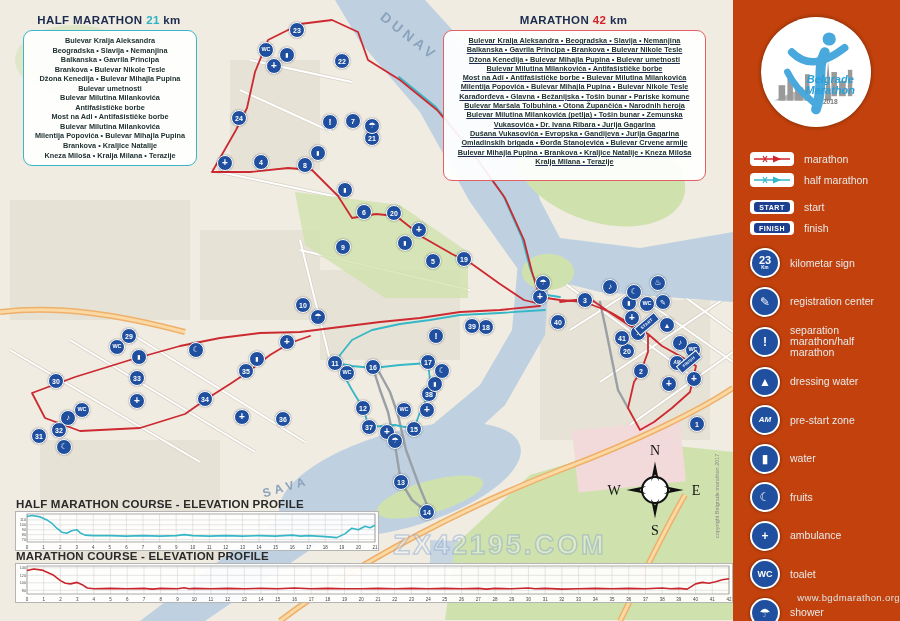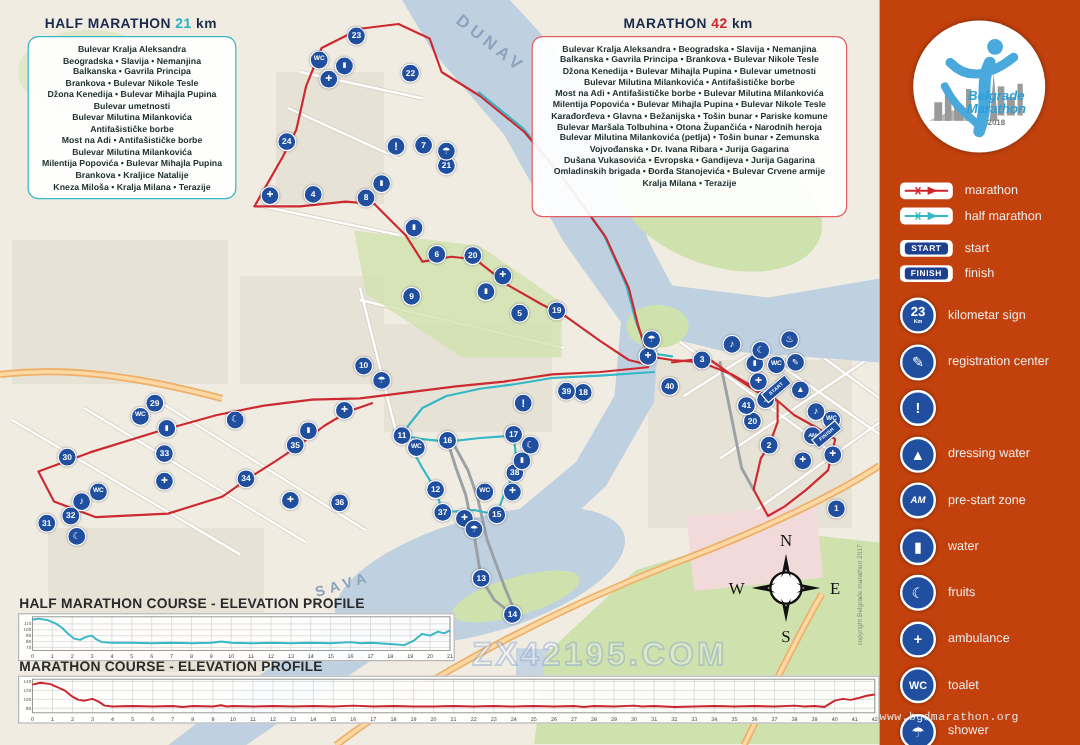--- a/index.html
+++ b/index.html
@@ -10,21 +10,21 @@
   .river-label{position:absolute;color:#8ba3bd;font-weight:bold;letter-spacing:4px;
                font-family:"Liberation Sans",sans-serif;}
   #dunav-label{left:375px;top:28px;font-size:14px;transform:rotate(38deg);}
   #sava-label{left:262px;top:480px;font-size:12px;transform:rotate(-16deg);}
   #map-copyright{position:absolute;left:714px;top:538px;font-size:5.5px;color:#888;
                  transform:rotate(-90deg);transform-origin:left top;white-space:nowrap;}
   
   .routes-box{position:absolute;background:rgba(255,255,255,.92);border-radius:9px;
               text-align:center;color:#1c2b50;}
   #half-box{left:23px;top:30px;width:172px;height:134px;border:1.6px solid #3cb6c6;}
-  #marathon-box{left:443px;top:30px;width:261px;height:149px;border:1.6px solid #e26063;}
+  #marathon-box{left:443px;top:30px;width:261px;height:149px;border:1.6px solid #e26063;text-decoration:underline;}
   .routes-title{position:absolute;font-weight:bold;font-size:11.5px;color:#1b2b4e;
                 text-align:center;letter-spacing:.4px;}
   #half-title{left:23px;top:14px;width:172px;}
   #marathon-title{left:443px;top:14px;width:261px;}
   .km-cyan{color:#2ab3c4;} .km-red{color:#d2232a;}
   .routes-lines{padding-top:5px;font-size:7.3px;line-height:9.55px;font-weight:bold;color:#233;}
   #marathon-box .routes-lines{line-height:9.3px;}
   
   .mk{position:absolute;width:14px;height:14px;margin:-8px 0 0 -8px;border-radius:50%;
       background:#1f4f9e;border:1.5px solid #fff;box-shadow:0 0 2px rgba(0,0,40,.45);
@@ -66,22 +66,22 @@
   .badge .inner{background:#1d3f8f;color:#fff;font-size:7px;font-weight:bold;
                 border-radius:3px;padding:1.5px 5px;letter-spacing:.5px;}
   .leg-icon{width:26px;height:26px;border-radius:50%;background:#1f4f9e;flex:0 0 auto;
             border:2.5px solid #fff;box-shadow:0 0 3px rgba(0,0,0,.5);color:#fff;
             display:flex;flex-direction:column;align-items:center;justify-content:center;
             font-weight:bold;line-height:1;}
   .leg-icon .g{font-size:12px;} .leg-icon .sub{font-size:4.5px;}
   .leg-icon.i-km .g{font-size:11px;} .leg-icon.i-wc .g{font-size:9px;}
   .leg-icon.i-prestart .g{font-size:8px;font-style:italic;}
   .gap{height:6px;}
-  #website{position:absolute;left:0;top:592px;width:167px;text-align:left;
-           color:#dfe3e3;font-size:9.5px;letter-spacing:.4px;font-family:Liberation Mono, monospace;}
+  #website{position:absolute;left:0;top:592px;width:167px;text-align:right;
+           color:#dfe3e3;font-size:9.5px;letter-spacing:.4px;}
 </style>
 </head>
 <body>
 
 <div id="stage">
 
   <svg id="map-svg" width="733" height="621" viewBox="0 0 733 621">
     <rect x="0" y="0" width="733" height="621" fill="#f0ece2"></rect>
 
     <g fill="#e7e2d6">
@@ -316,23 +316,24 @@
     <div class="routes-lines" id="marathon-lines">
         <div>Bulevar Kralja Aleksandra • Beogradska • Slavija • Nemanjina</div>
         <div>Balkanska • Gavrila Principa • Brankova • Bulevar Nikole Tesle</div>
         <div>Džona Kenedija • Bulevar Mihajla Pupina • Bulevar umetnosti</div>
         <div>Bulevar Milutina Milankovića • Antifašističke borbe</div>
         <div>Most na Adi • Antifašističke borbe • Bulevar Milutina Milankovića</div>
         <div>Milentija Popovića • Bulevar Mihajla Pupina • Bulevar Nikole Tesle</div>
         <div>Karađorđeva • Glavna • Bežanijska • Tošin bunar • Pariske komune</div>
         <div>Bulevar Maršala Tolbuhina • Otona Župančića • Narodnih heroja</div>
         <div>Bulevar Milutina Milankovića (petlja) • Tošin bunar • Zemunska</div>
-        <div>Vojvođanska • Dr. Ivana Ribara • Jurija Gagarina</div>
+        <div>Vukasovića • Dr. Ivana Ribara • Jurija Gagarina</div>
         <div>Dušana Vukasovića • Evropska • Gandijeva • Jurija Gagarina</div>
         <div>Omladinskih brigada • Đorđa Stanojevića • Bulevar Crvene armije</div>
+        <div>Bulevar Mihajla Pupina • Brankova • Kraljice Natalije • Kneza Miloša</div>
         <div>Kralja Milana • Terazije</div>
       </div>
   </div>
 
   <div id="half-chart-title" class="chart-title">HALF MARATHON COURSE - ELEVATION PROFILE</div>
   <div id="half-chart" class="chart"><svg width="362" height="38">
         <line x1="11" y1="2" x2="11" y2="30" stroke="#ccc" stroke-width="0.5"></line>
         <line x1="27.57142857142857" y1="2" x2="27.57142857142857" y2="30" stroke="#ccc" stroke-width="0.5"></line>
         <line x1="44.14285714285714" y1="2" x2="44.14285714285714" y2="30" stroke="#ccc" stroke-width="0.5"></line>
         <line x1="60.71428571428571" y1="2" x2="60.71428571428571" y2="30" stroke="#ccc" stroke-width="0.5"></line>
@@ -566,20 +567,21 @@
         <div class="leg-row" style="margin-bottom: 8.5px;">
           <div class="leg-icon i-reg">
             <span class="g">✎</span>
           </div>
           <div class="lab">registration center</div>
         </div>
         <div class="leg-row" style="margin-bottom: 8.5px;">
           <div class="leg-icon i-sep">
             <span class="g">!</span>
           </div>
+          <div class="lab">separation marathon/half marathon</div>
         </div>
         <div class="leg-row" style="margin-bottom: 8.5px;">
           <div class="leg-icon i-tent">
             <span class="g">▲</span>
           </div>
           <div class="lab">dressing water</div>
         </div>
         <div class="leg-row" style="margin-bottom: 8.5px;">
           <div class="leg-icon i-prestart">
             <span class="g">AM</span>

